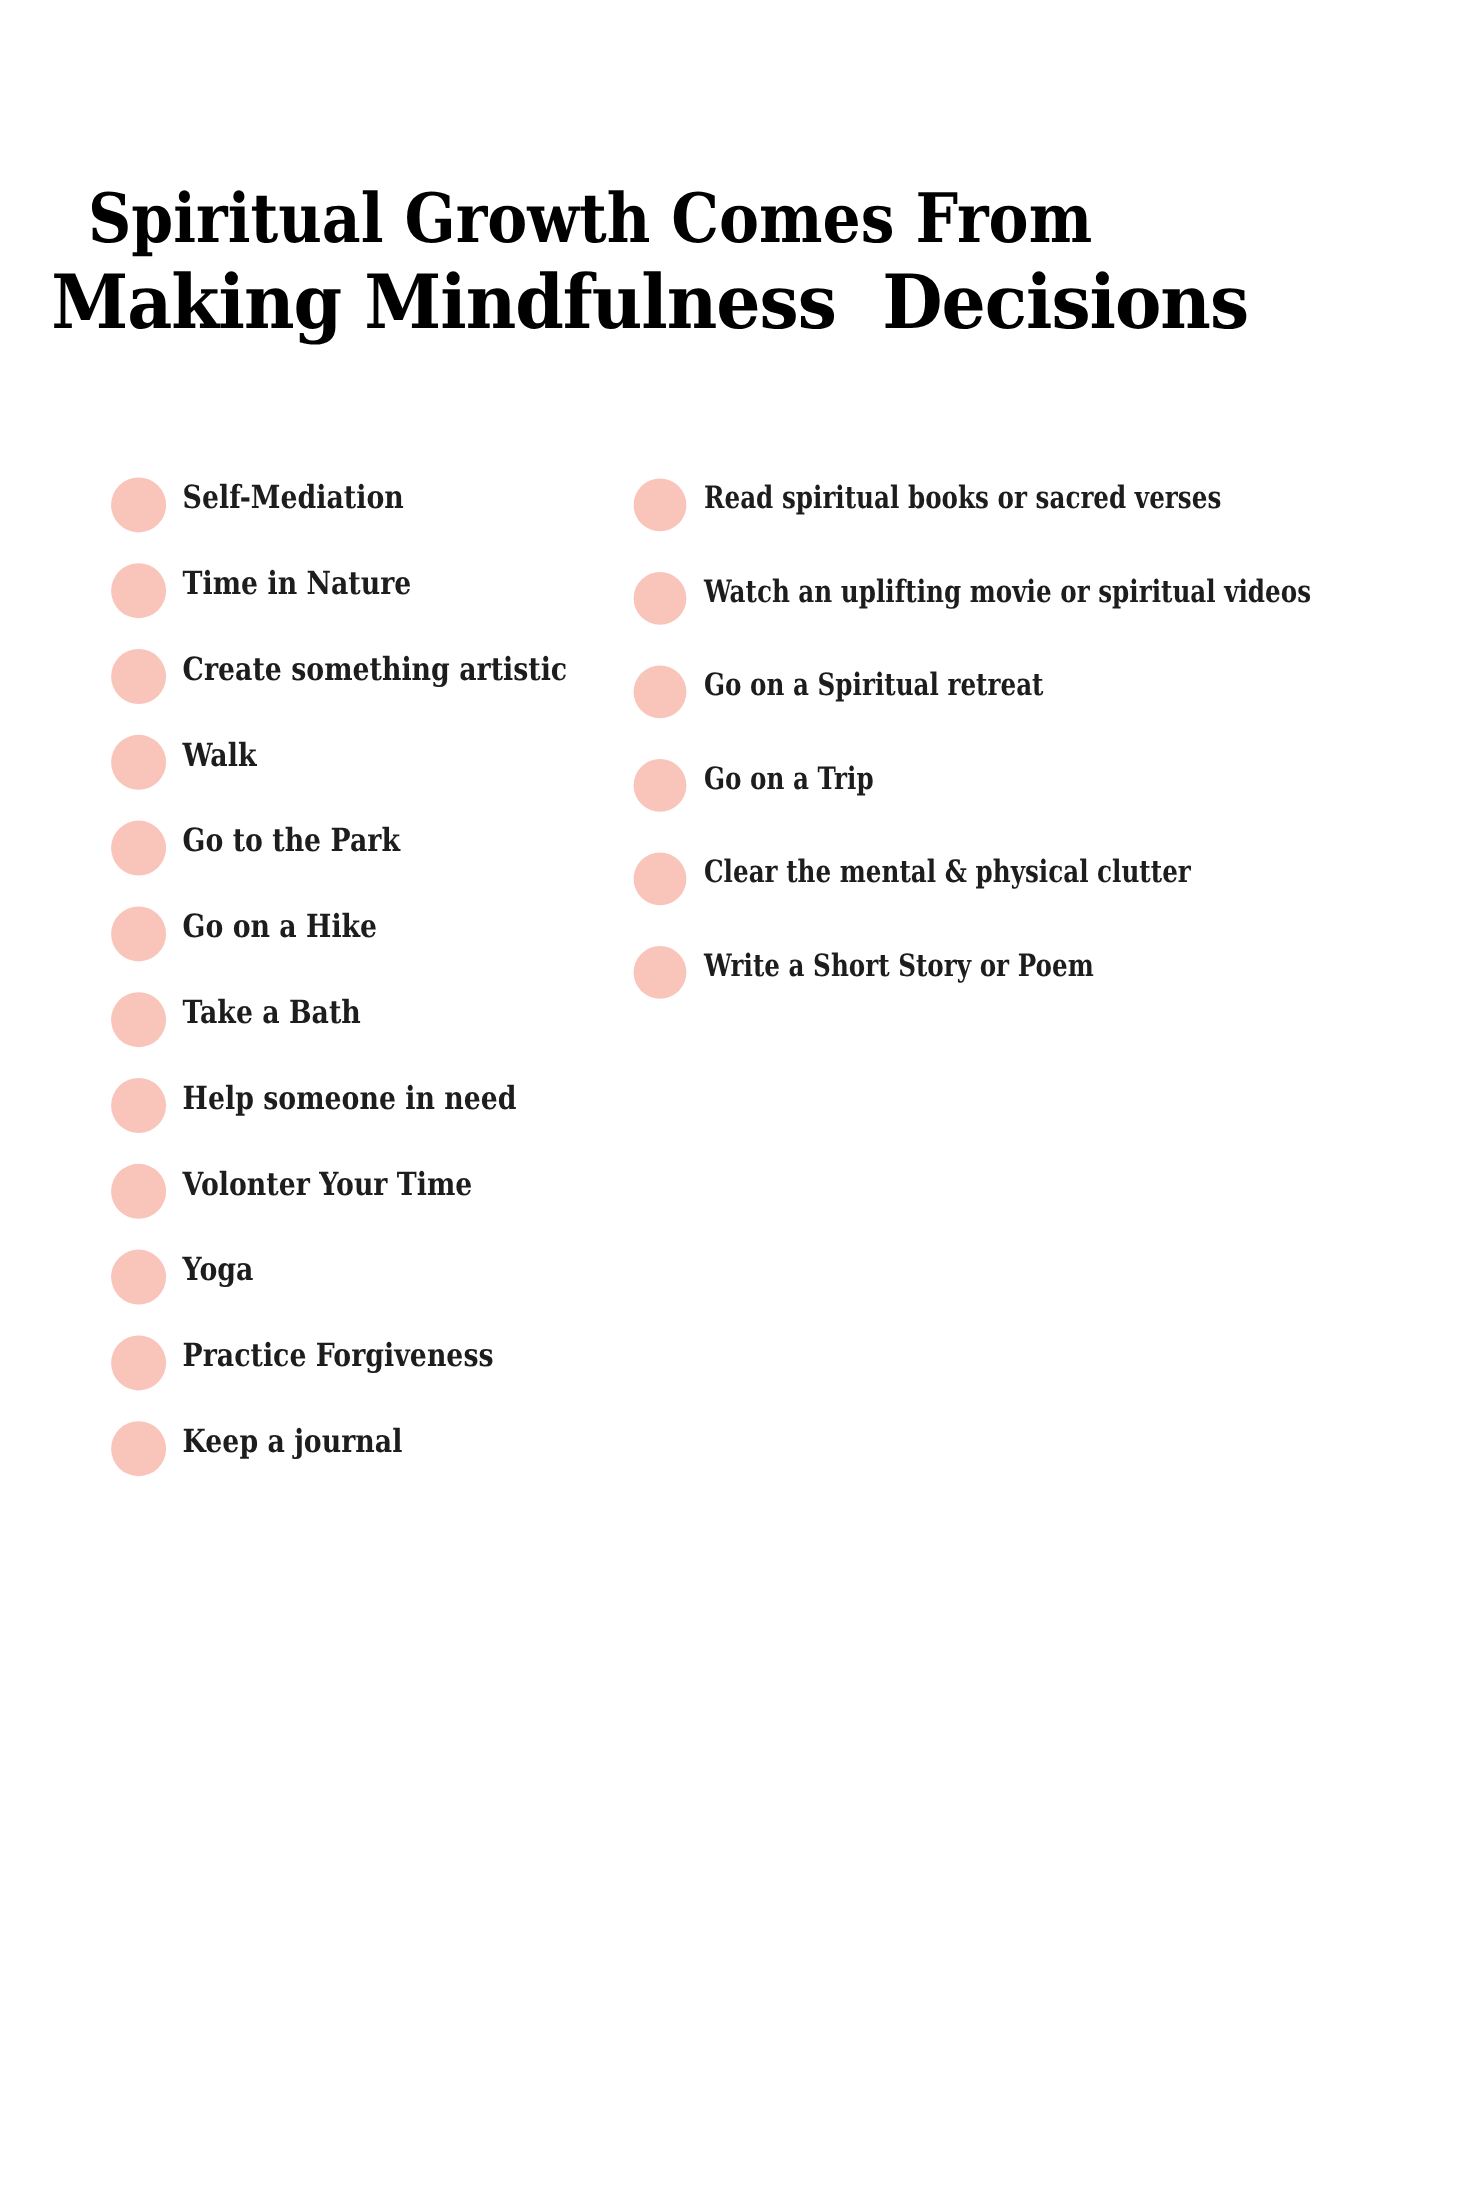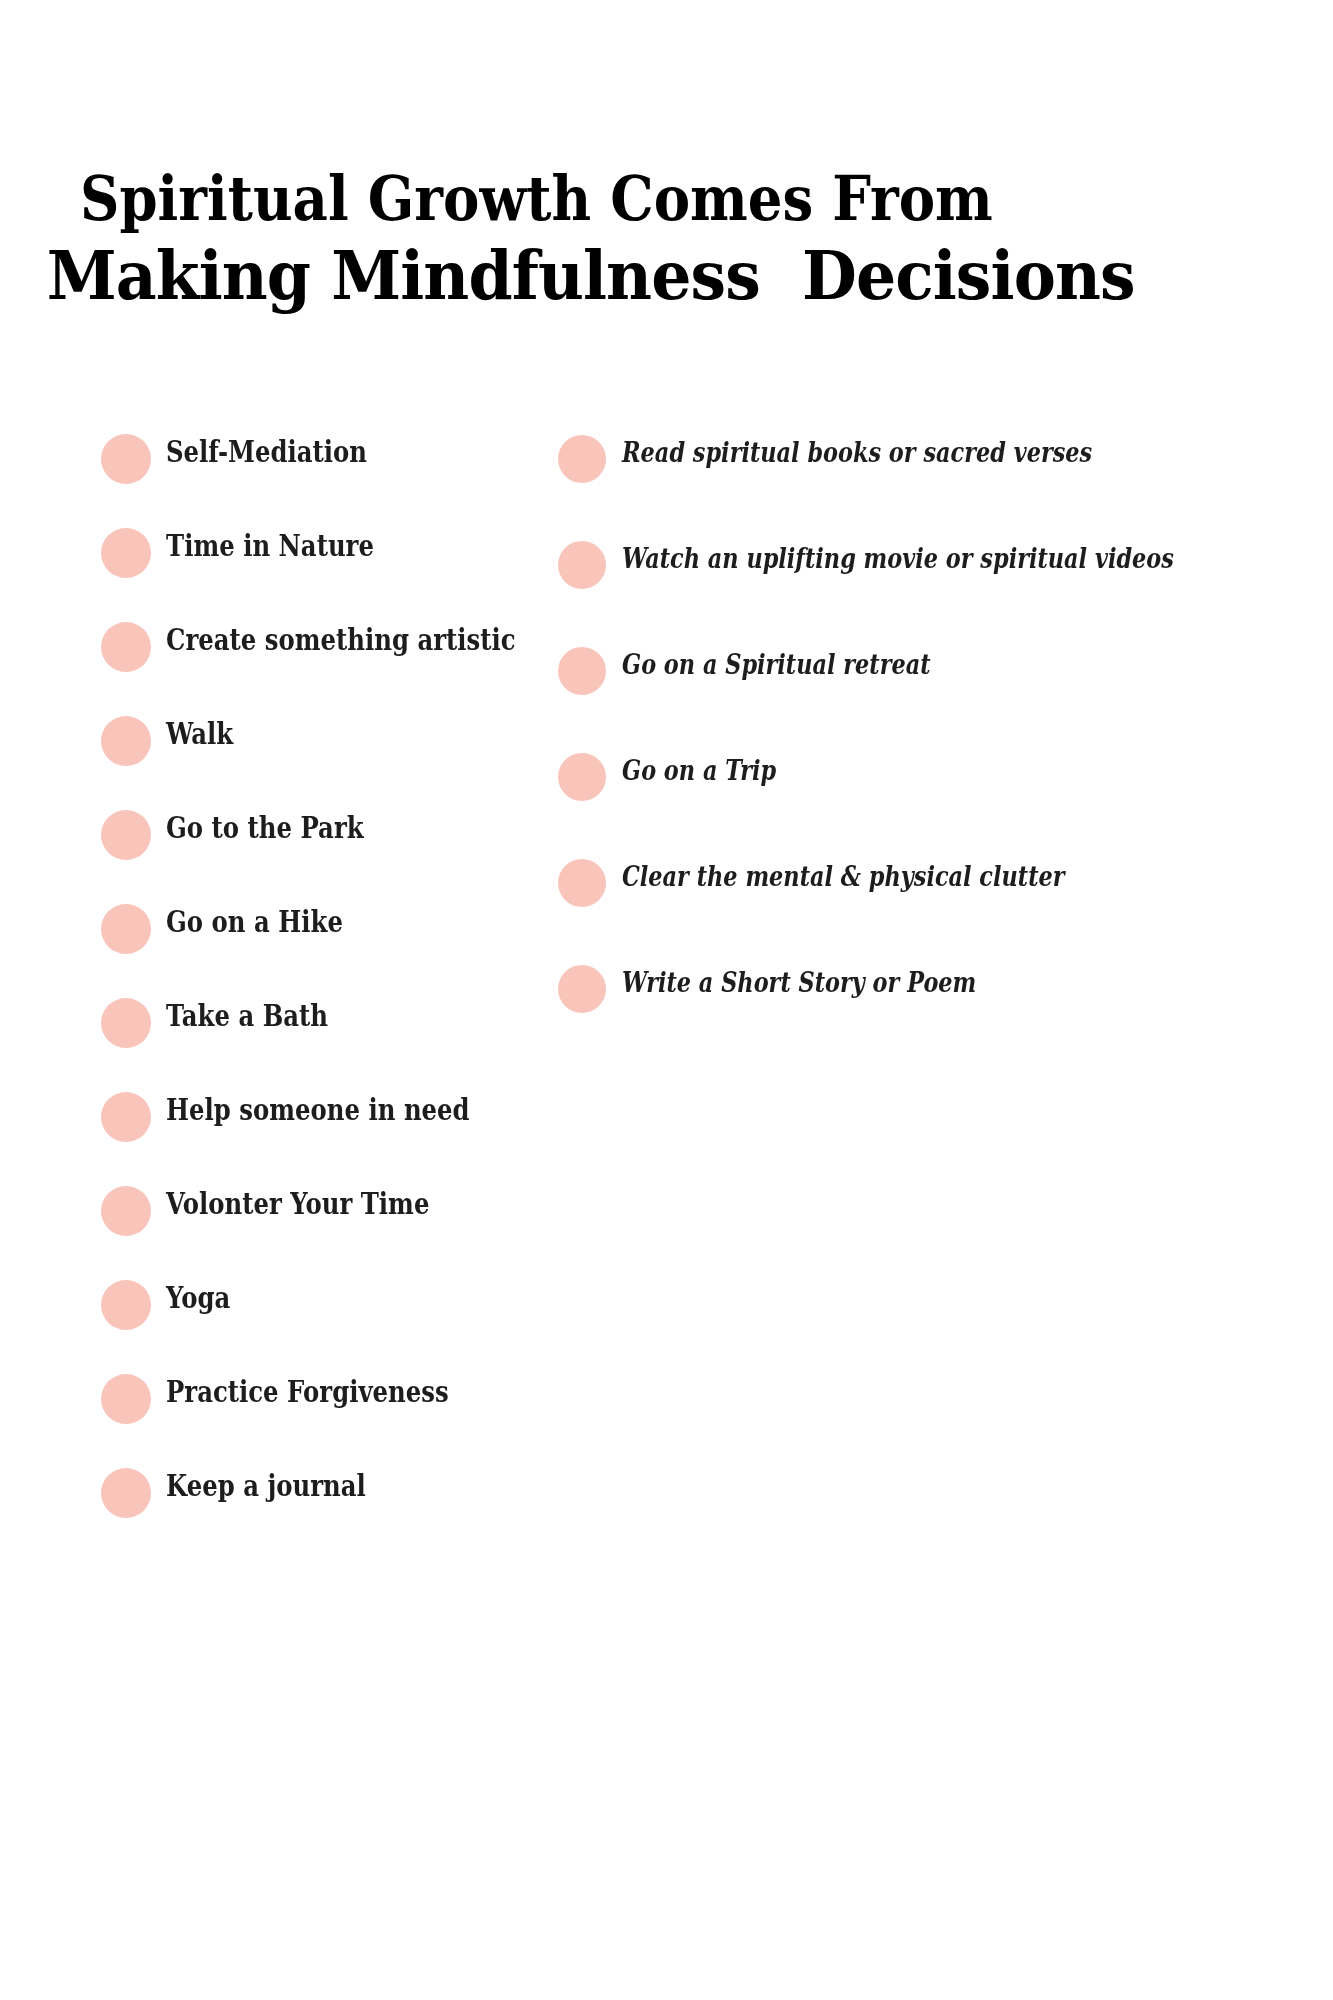--- a/index.html
+++ b/index.html
@@ -46,27 +46,26 @@
   }
   
   .col {
     position: absolute;
     display: flex;
     flex-direction: column;
   }
   .col-left {
     left: 101px;
     top: 434px;
-    gap: 44px;
+    gap: 28px;
   }
   .col-right {
-    left: 558px;
+    left: 576px;
     top: 435px;
-    gap: 58px;
-    font-style: italic;
+    gap: 37px;
   }
   .row {
     display: flex;
     align-items: center;
   }
   .col-left .row { height: 50px; }
   .col-right .row { height: 48px; }
   .dot {
     border-radius: 50%;
     background: var(--bullet-color, #f9c4ba);

